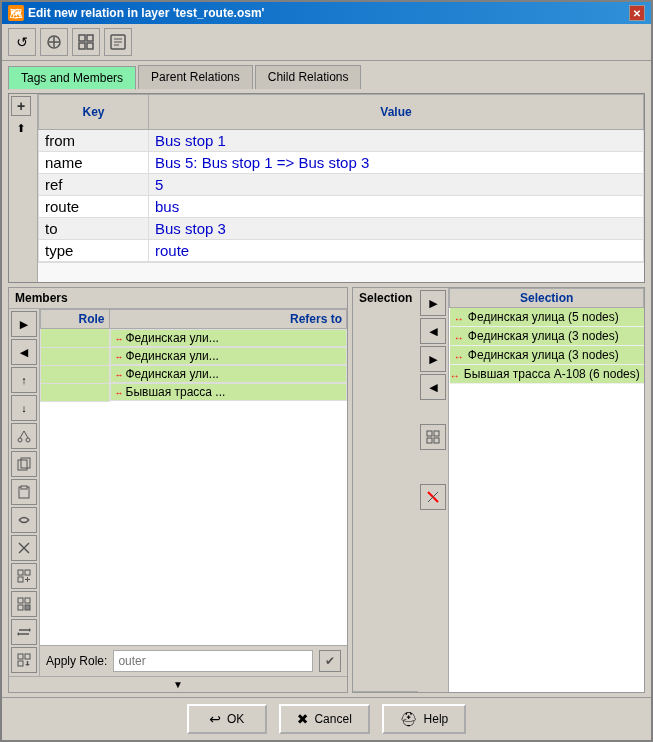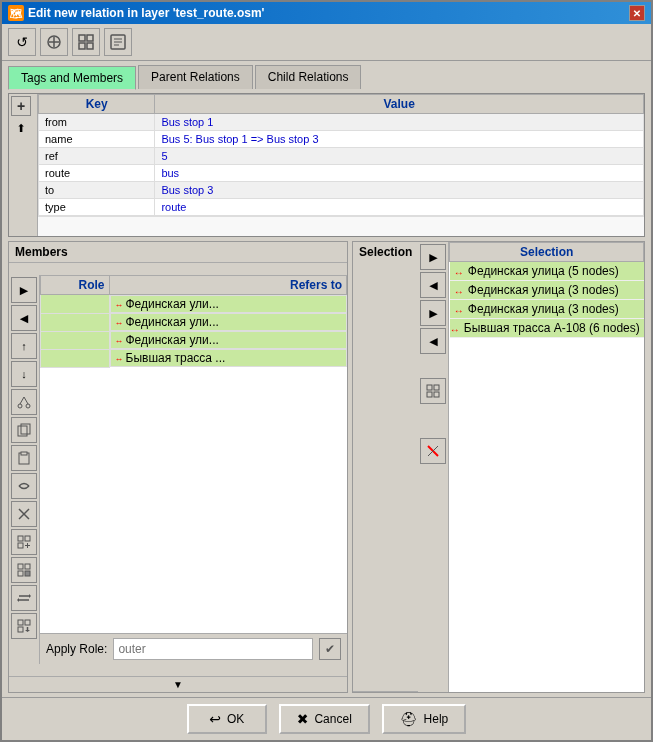--- a/index.html
+++ b/index.html
@@ -113,49 +113,48 @@
       gap: 4px;
       overflow: hidden;
     }
     .tags-table {
       width: 100%;
       border-collapse: collapse;
     }
     .tags-table th {
       background: #d4d0c8;
       border: 1px solid #aaa;
-      padding: 2px 6px;
+      padding: 10px 6px;
       text-align: center;
       font-size: 12px;
       color: #003399;
     }
     .tags-table td {
       border: 1px solid #ddd;
       padding: 2px 6px;
-      font-size: 11px;
+      font-size: 15px;
     }
     .tags-table td.key-col { color: #000; }
     .tags-table td.val-col { color: #0000cc; }
     .tags-table tr:nth-child(odd) { background: #f0f0f0; }
     .tags-table tr:nth-child(even) { background: white; }
     .members-selection-row {
       display: flex;
       flex: 1;
       gap: 4px;
       overflow: hidden;
     }
     .members-section {
       display: flex;
       flex-direction: column;
       width: 340px;
       flex-shrink: 0;
       background: #d4d0c8;
       border: 1px solid #999;
       overflow: hidden;
-      gap: 12px;
     }
     .members-header {
       background: #d4d0c8;
       padding: 3px 6px;
       font-weight: bold;
       font-size: 12px;
       border-bottom: 1px solid #aaa;
     }
     .members-with-sidebar {
       display: flex;

